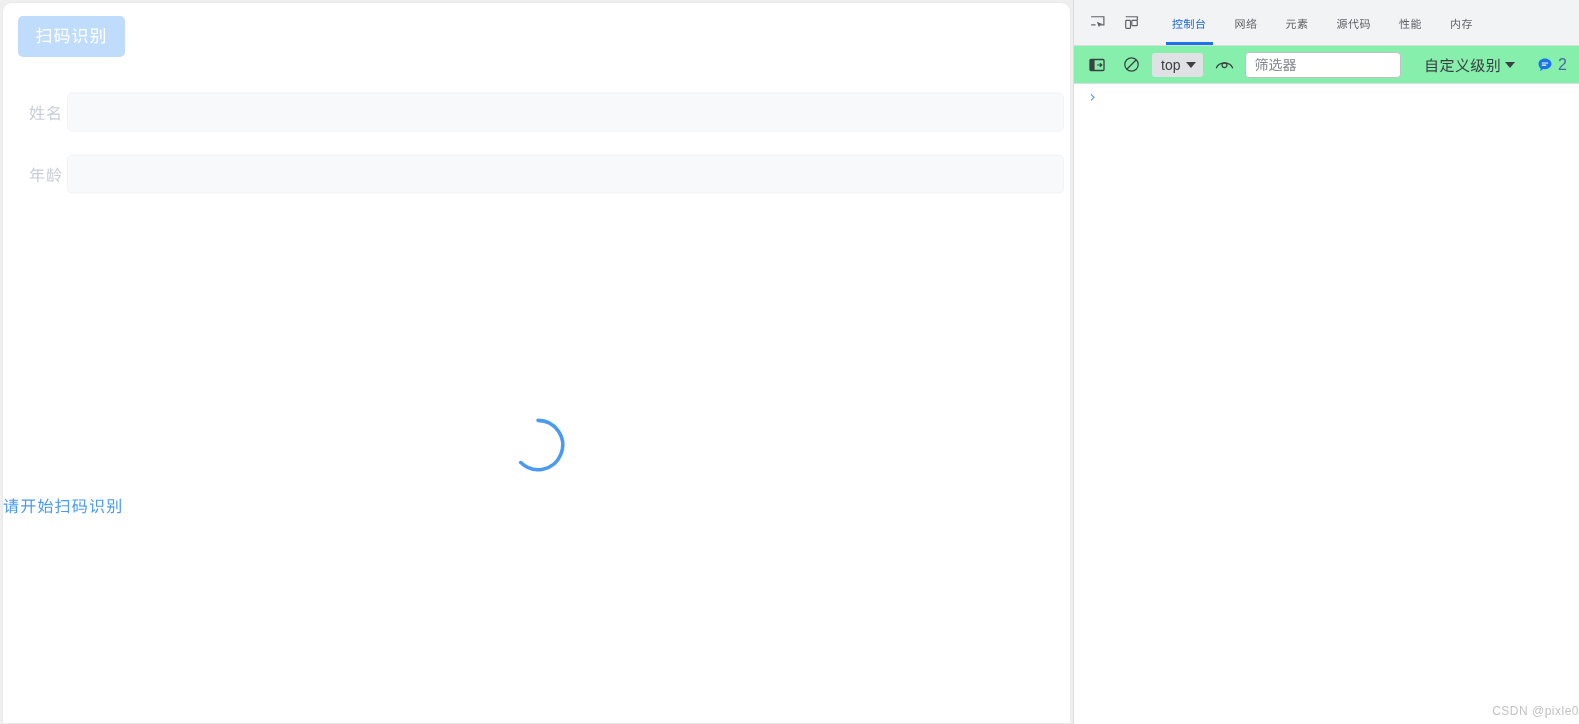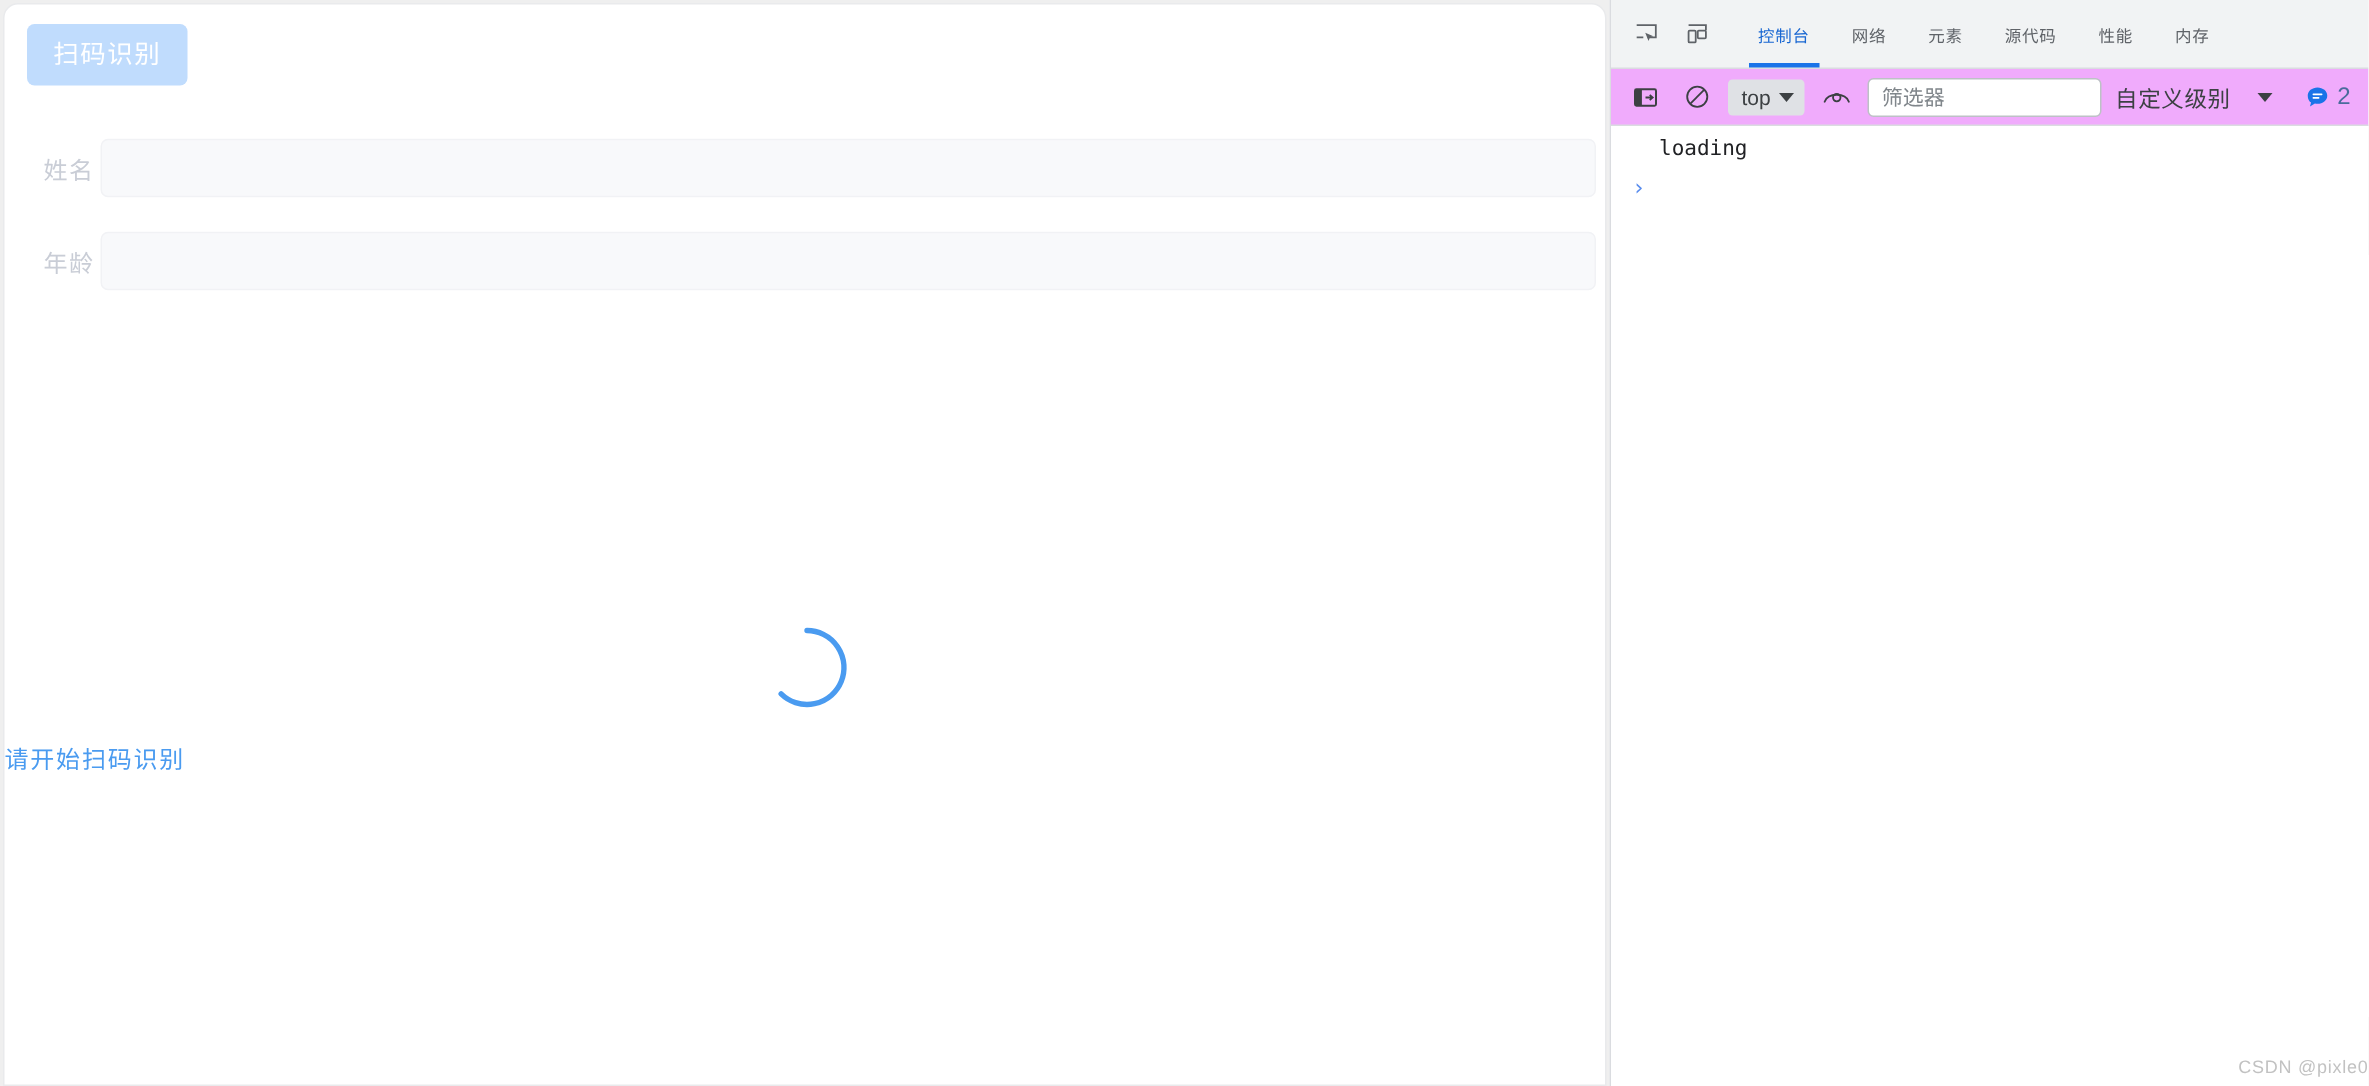--- a/index.html
+++ b/index.html
@@ -180,21 +180,21 @@
     left: 8px;
     right: 8px;
     bottom: 0;
     height: 3px;
     background: #1a73e8;
   }
 
   .dt-toolbar {
     height: 38px;
     flex: 0 0 38px;
-    background: #f0abfc;
+    background: #86efac;
     border-bottom: 1px solid #dadce0;
     display: flex;
     align-items: center;
     padding: 0 8px 0 10px;
     gap: 8px;
   }
 
   .tb-icon {
     width: 26px;
     height: 26px;
@@ -239,21 +239,21 @@
     color: #3c4043;
     padding: 0 8px;
     font-family: "Liberation Sans", "DejaVu Sans", sans-serif;
     outline: none;
   }
   .filter-input::placeholder { color: #80868b; }
 
   .level-select {
     display: flex;
     align-items: center;
-    gap: 18px;
+    gap: 4px;
     cursor: pointer;
     font-size: 15px;
     color: #3c4043;
     margin-left: auto;
     white-space: nowrap;
     letter-spacing: 0.4px;
   }
 
   .msg-badge {
     display: flex;
@@ -404,21 +404,20 @@
       <svg width="16" height="16" viewBox="0 0 16 16">
         <path d="M8 1.4c3.6 0 6.5 2.4 6.5 5.4S11.6 12.2 8 12.2c-.6 0-1.2-.07-1.75-.2L3 14l.7-2.6C2.3 10.4 1.5 9 1.5 6.8c0-3 2.9-5.4 6.5-5.4z" fill="#1a73e8"></path>
         <rect x="4.7" y="5.4" width="6.6" height="1.15" rx="0.5" fill="#ffffff"></rect>
         <rect x="4.7" y="7.6" width="4.6" height="1.15" rx="0.5" fill="#ffffff"></rect>
       </svg>
       <span>2</span>
     </div>
   </div>
 
   <div class="dt-console">
-    <div class="console-row">loading</div>
     <div class="console-prompt">
       <span>›</span>
     </div>
 
     <div class="watermark">CSDN @pixle0</div>
   </div>
 
 </div>
 
 </body></html>

